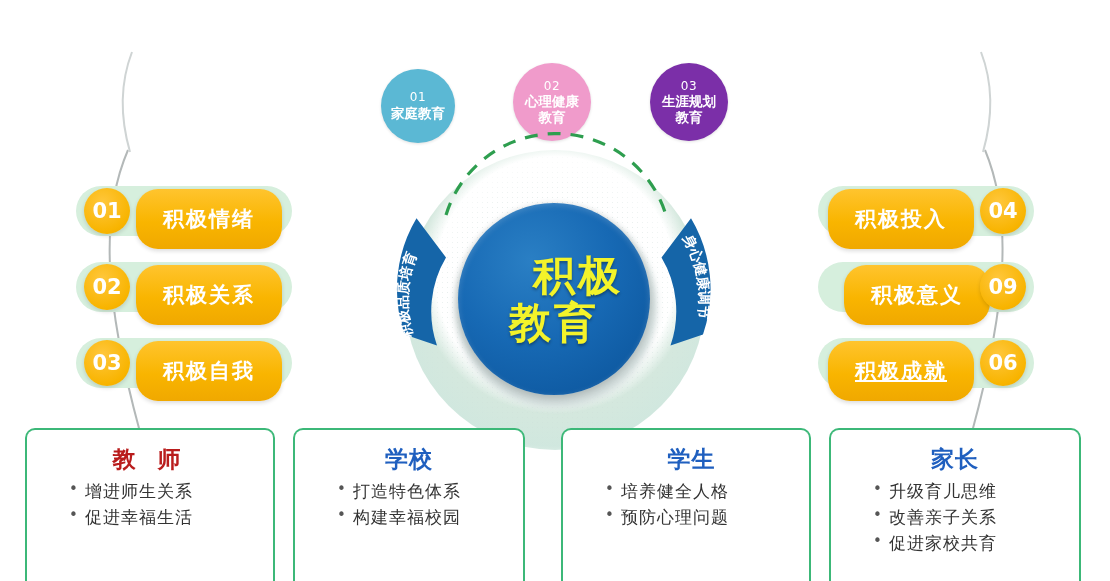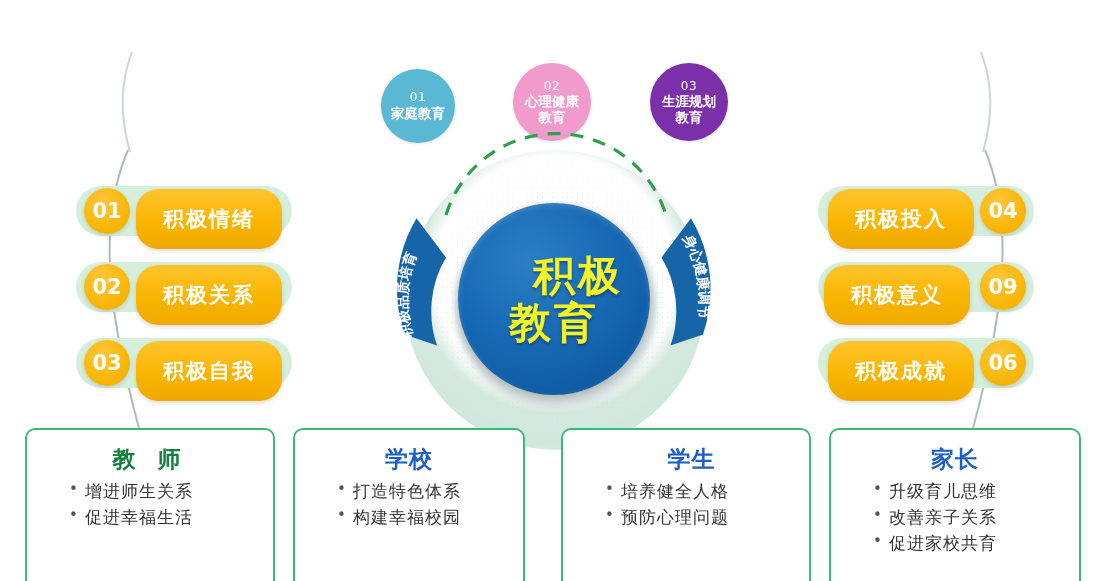--- a/index.html
+++ b/index.html
@@ -178,31 +178,31 @@
     <div class="pill" style="left:60px;width:146px;">积极自我</div>
   </div>
 
   <div class="row" style="left:818px;top:186px;width:216px;">
     <div class="capsule" style="background: rgb(214, 239, 221);"></div>
     <div class="pill" style="left:10px;width:146px;">积极投入</div>
     <div class="numbub" style="left:162px;">04</div>
   </div>
   <div class="row" style="left:818px;top:262px;width:216px;">
     <div class="capsule" style="background: rgb(214, 239, 221);"></div>
-    <div class="pill" style="left:6px;width:146px;">积极意义</div>
+    <div class="pill" style="left:26px;width:146px;">积极意义</div>
     <div class="numbub" style="left:162px;">09</div>
   </div>
   <div class="row" style="left:818px;top:338px;width:216px;">
     <div class="capsule" style="background: rgb(214, 239, 221);"></div>
-    <div class="pill" style="left:10px;width:146px;">积极成就</div>
+    <div class="pill" style="left:10px;width:146px;text-decoration:underline;">积极成就</div>
     <div class="numbub" style="left:162px;">06</div>
   </div>
 
   <div class="box w1" style="left: 25px; width: 250px; border-color: rgb(60, 184, 120);">
-    <h3 style="color: #15803d;">教 师</h3>
+    <h3 style="color: #b91c1c;">教 师</h3>
     <ul>
       <li>增进师生关系</li>
       <li>促进幸福生活</li>
     </ul>
   </div>
 
   <div class="box" style="left: 293px; width: 232px; border-color: rgb(60, 184, 120);">
     <h3 style="color: rgb(31, 95, 191);">学校</h3>
     <ul>
       <li>打造特色体系</li>

